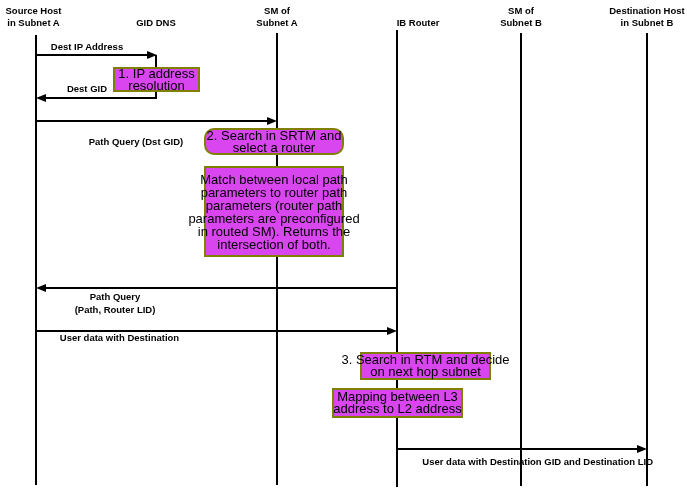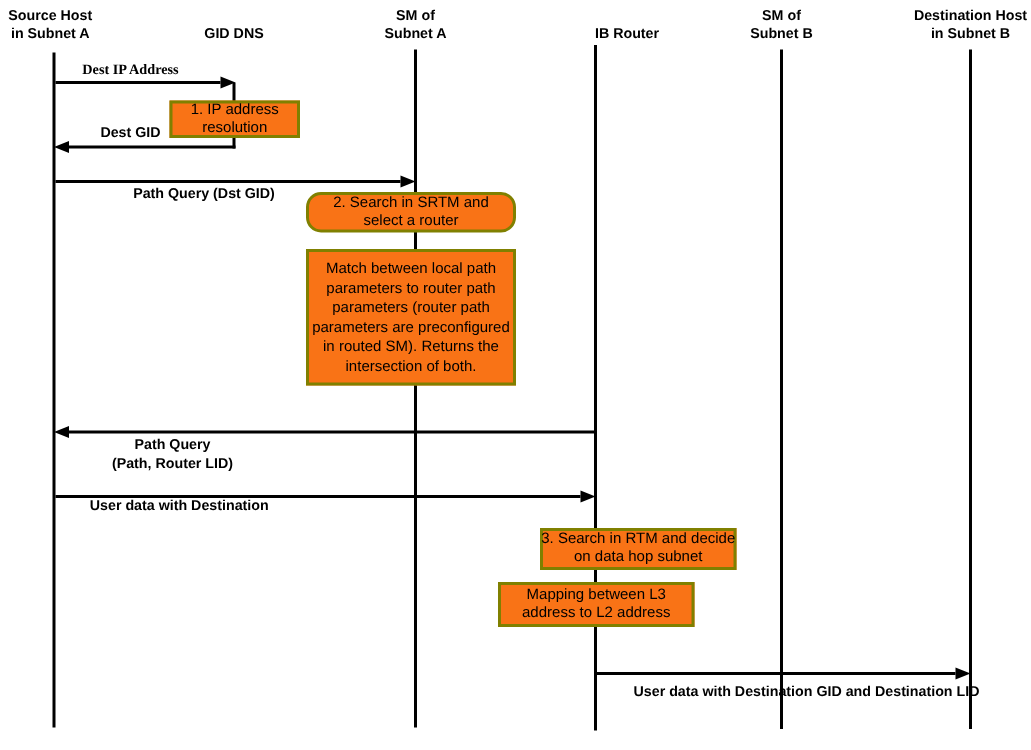--- a/index.html
+++ b/index.html
@@ -10,23 +10,23 @@
   .hdr{position:absolute;font-weight:bold;font-size:9.5px;line-height:11.5px;text-align:center;white-space:nowrap;}
   .hdr span{display:block;}
   .lifeline{position:absolute;width:2px;background:#000000;}
   .connector{position:absolute;width:2px;background:#000000;}
   .mline{position:absolute;height:2px;background:#000000;}
   .head-r{position:absolute;width:0;height:0;border-top:4px solid transparent;border-bottom:4px solid transparent;border-left:10px solid #000000;}
   .head-l{position:absolute;width:0;height:0;border-top:4px solid transparent;border-bottom:4px solid transparent;border-right:10px solid #000000;}
   .mlabel{position:absolute;font-weight:bold;font-size:9.5px;line-height:12.5px;text-align:center;}
   .mlabel span{display:block;}
   .note{
-    position:absolute;background:#f97316;border:2px solid #808000;box-sizing:border-box;
+    position:absolute;background:#d946ef;border:2px solid #808000;box-sizing:border-box;
     display:flex;flex-direction:column;align-items:center;justify-content:center;
-    font-size:10px;line-height:12px;text-align:center;
+    font-size:13px;line-height:12px;text-align:center;
   }
   .note span{display:block;white-space:nowrap;}
   #note-match{line-height:13px;}
 </style>
 </head>
 <body>
 
 <div class="canvas">
 
   <div class="hdr" style="left:0px;top:5px;width:67px;">
@@ -53,33 +53,33 @@
   </div>
 
   <div class="lifeline" style="left:35px;top:35px;height:450px;"></div>
   <div class="lifeline" style="left:276px;top:33px;height:452px;"></div>
   <div class="lifeline" style="left:396px;top:30px;height:457px;"></div>
   <div class="lifeline" style="left:520px;top:33px;height:453px;"></div>
   <div class="lifeline" style="left:646px;top:33px;height:453px;"></div>
 
   <div class="connector" style="left:155px;top:55px;height:44px;"></div>
 
-  <div class="mlabel" style="left:45px;top:41px;width:84px;font-family:Liberation Serif, serif;">
+  <div class="mlabel" style="left:45px;top:41px;width:84px;">
     <span>Dest IP Address</span>
   </div>
   <div class="mline" style="left:37px;top:54px;width:110px;"></div>
   <div class="head-r" style="left:147px;top:51px;"></div>
 
   <div class="mlabel" style="left:45px;top:83px;width:84px;">
     <span>Dest GID</span>
   </div>
   <div class="mline" style="left:46px;top:97px;width:111px;"></div>
   <div class="head-l" style="left:36px;top:94px;"></div>
 
-  <div class="mlabel" style="left:66px;top:104px;width:140px;margin-top:20px;">
+  <div class="mlabel" style="left:66px;top:116px;width:140px;margin-top:20px;">
     <span>Path Query (Dst GID)</span>
   </div>
   <div class="mline" style="left:37px;top:120px;width:230px;"></div>
   <div class="head-r" style="left:267px;top:117px;"></div>
 
   <div class="mline" style="left:46px;top:287px;width:351px;"></div>
   <div class="head-l" style="left:36px;top:284px;"></div>
   <div class="mlabel" style="left:45px;top:291px;width:140px;">
     <span>Path Query</span>
     <span>(Path, Router LID)</span>
@@ -111,21 +111,21 @@
     <span>Match between local path</span>
     <span>parameters to router path</span>
     <span>parameters (router path</span>
     <span>parameters are preconfigured</span>
     <span>in routed SM). Returns the</span>
     <span>intersection of both.</span>
   </div>
 
   <div class="note" id="note-search-rtm" style="left:332px;top:352px;width:131px;height:28px;margin-left:28px;">
     <span>3. Search in RTM and decide</span>
-    <span>on data hop  subnet</span>
+    <span>on next hop  subnet</span>
   </div>
 
   <div class="note" id="note-mapping" style="left:332px;top:388px;width:131px;height:30px;">
     <span>Mapping between L3</span>
     <span>address to L2 address</span>
   </div>
 
 </div>
 
 </body></html>

